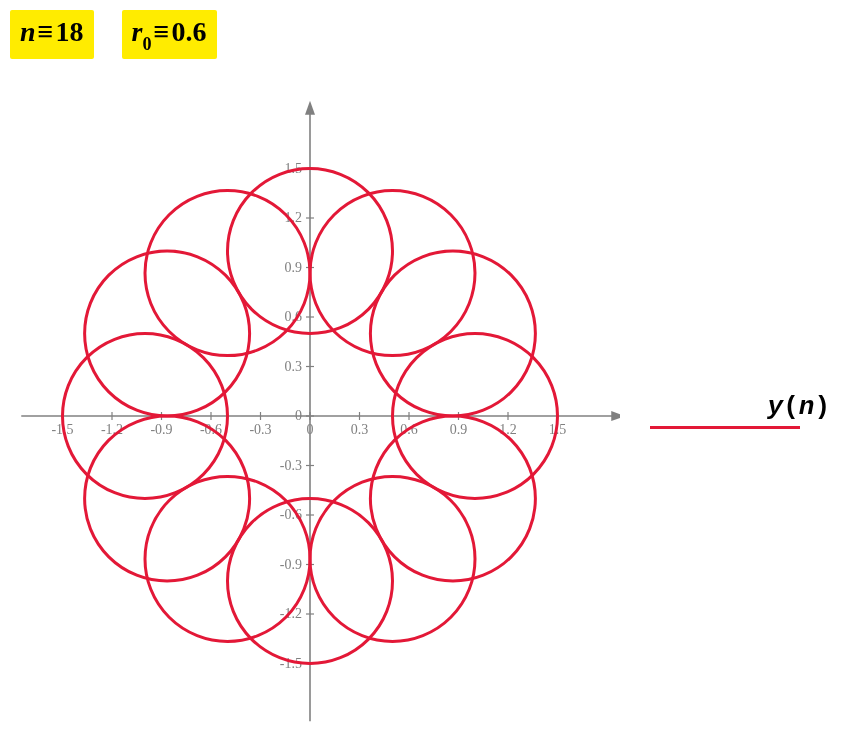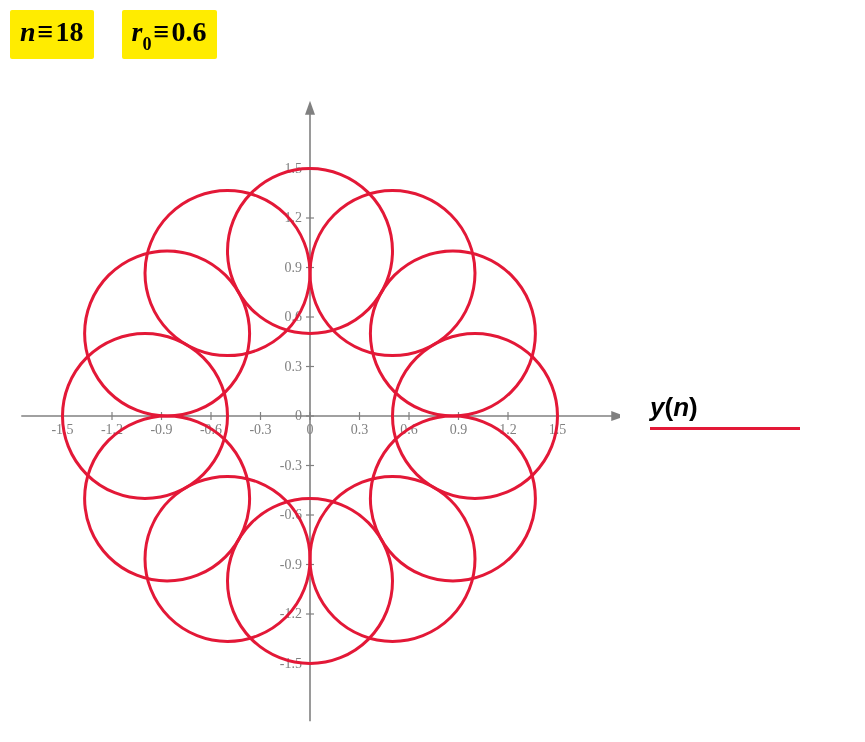--- a/index.html
+++ b/index.html
@@ -56,24 +56,25 @@
     stroke: #e31837;
     stroke-width: 3;
   }
   .legend {
     position: absolute;
     top: 392px;
     left: 650px;
     width: 180px;
   }
   .legend-label {
-    font-family: Liberation Sans, sans-serif;
+    font-family: Liberation Mono, monospace;
     font-size: 26px;
     font-weight: bold;
     font-style: italic;
+    text-align: right;
   }
   .legend-underline {
     border: none;
     border-top: 3px solid #e31837;
     margin: 4px 0 0 0;
     width: 150px;
   }
 </style>
 </head>
 <body>

